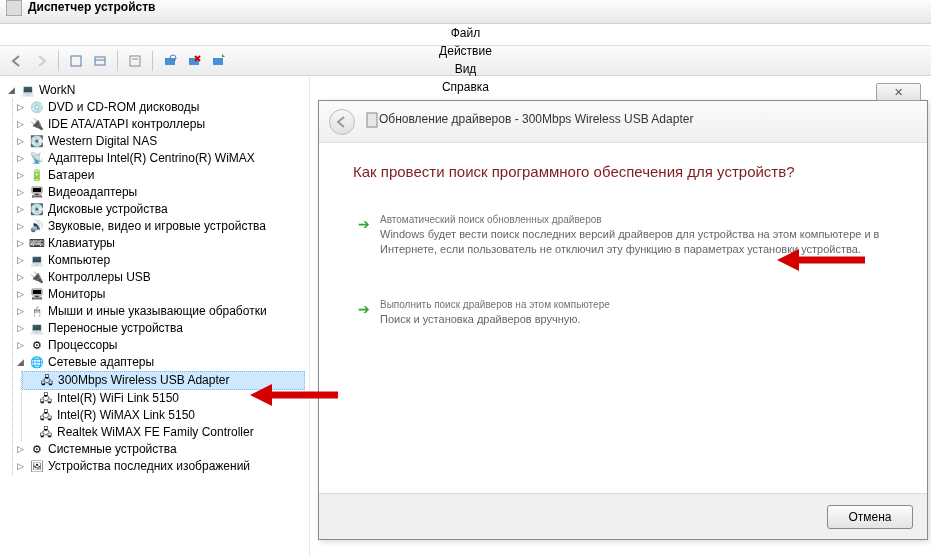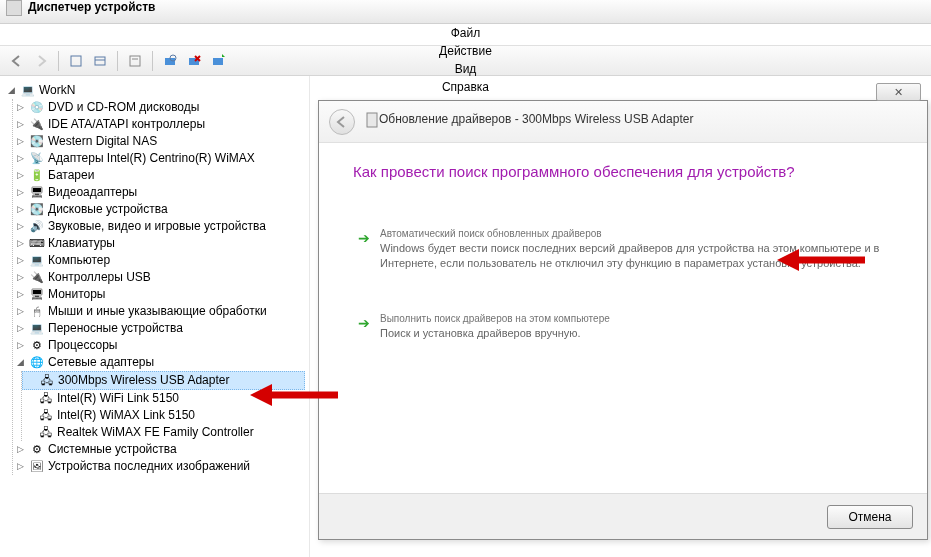--- a/index.html
+++ b/index.html
@@ -19,21 +19,21 @@
     .expander { width: 11px; height: 11px; display: inline-flex; align-items: center; justify-content: center; font-size: 9px; color: #666; cursor: pointer; }
     .node-icon { width: 16px; height: 16px; display: inline-flex; align-items: center; justify-content: center; font-size: 11px; }
     .children { padding-left: 18px; border-left: 1px dotted #c0c0c0; margin-left: 8px; }
     .selected { background:#cde8ff; border: 1px dotted #7ab7ea; }
     .dialog { position: absolute; left: 318px; top: 100px; width: 610px; height: 440px; border: 1px solid #8a8a8a; background:#fff; box-shadow: 2px 2px 6px rgba(0,0,0,.15); display:flex; flex-direction: column; }
     .dialog-head { height: 42px; background: linear-gradient(#fbfbfb,#f0f0f0); border-bottom: 1px solid #e0e0e0; display:flex; align-items:center; padding: 0 10px; gap:10px; position: relative;}
     .back-btn { width: 26px; height: 26px; border-radius: 50%; border:1px solid #bcbcbc; background: linear-gradient(#f8f8f8,#e0e0e0); display:flex;align-items:center;justify-content:center; color:#888; }
     .close-btn { position:absolute; right:6px; top:-18px; width:45px; height:18px; border:1px solid #a0a0a0; border-radius:2px; background: linear-gradient(#f8f8f8,#e2e2e2); display:flex;align-items:center;justify-content:center;color:#555;font-size:11px;}
     .dialog-title { display:flex; gap:0; color:#333;}
     .dialog-body { flex: 1; padding: 20px 34px 10px 34px; }
-    .dialog-question { color: #a21caf; font-size: 15px; margin-bottom: 39px; }
+    .dialog-question { color: #7f1d1d; font-size: 15px; margin-bottom: 25px; }
     .option-block { border:1px solid transparent; padding: 8px 10px 8px 26px; margin-bottom: 24px; position: relative; cursor: pointer; border-radius:2px;}
     .option-arrow { position: absolute; left: 4px; top: 10px; color:#2fa62f; font-size: 14px; }
     .option-title { color:#737373; font-size: 10px; margin-bottom: 2px; }
     .option-desc { color:#666; font-size: 11px; line-height: 1.35; }
     .dialog-footer { height: 46px; background:#f0f0f0; border-top: 1px solid #dcdcdc; display:flex; align-items:center; justify-content:flex-end; padding: 8px 14px; }
     .cancel-btn { min-width: 86px; height: 24px; border:1px solid #8a8a8a; background: linear-gradient(#fcfcfc,#e3e3e3); border-radius:3px; font-size:12px; cursor:pointer;}
     .red-arrow { position: absolute; width: 90px; height: 22px; }
     .red-arrow svg { width:100%; height:100%;}
   </style>
 </head>

